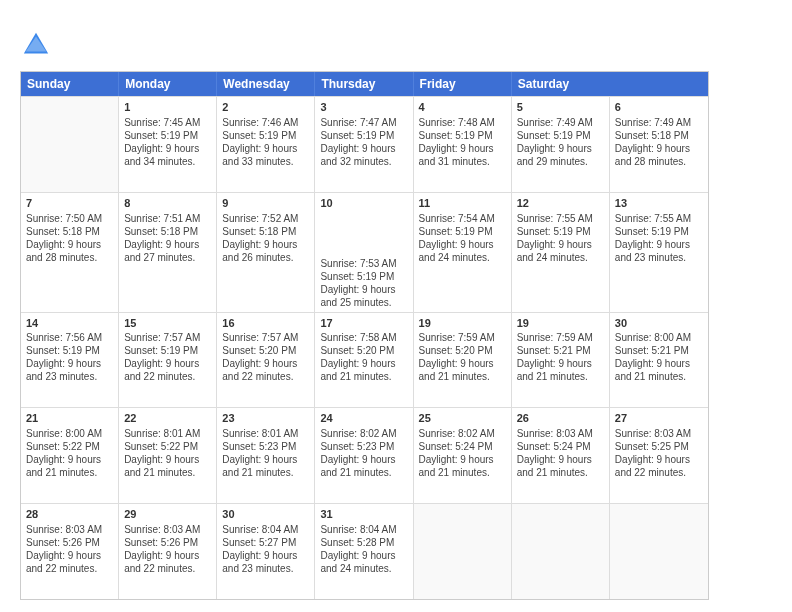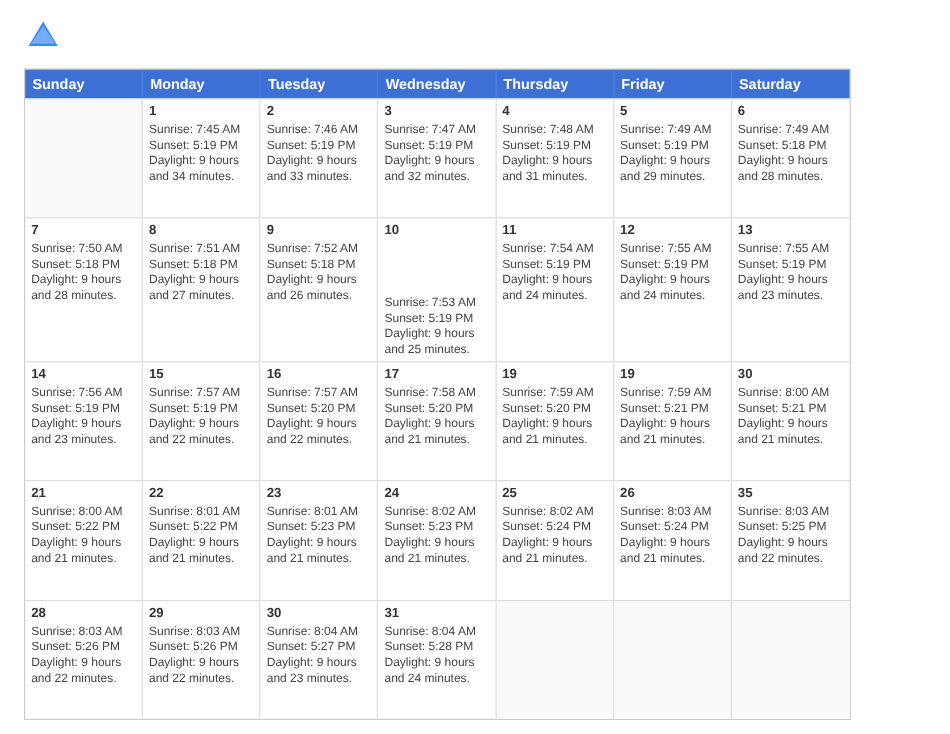--- a/index.html
+++ b/index.html
@@ -6,21 +6,21 @@
     body {
       font-family: Arial, sans-serif;
       background: #fff;
       width: 792px;
       height: 612px;
       overflow: hidden;
     }
     .page {
       width: 729px;
       height: 612px;
-      padding: 16px 20px 12px 20px;
+      padding: 31px 20px 12px 20px;
       display: flex;
       flex-direction: column;
       justify-content: center;
     }
     .header {
       display: flex;
       justify-content: space-between;
       align-items: flex-start;
       margin-bottom: 8px;
     }
@@ -129,21 +129,20 @@
     <div class="title-block">
       <div class="month-title"></div>
       <div class="location"></div>
     </div>
   </div>
 
   <div class="calendar">
     <div class="cal-header">
     <div class="cal-header-cell">Sunday</div>
         <div class="cal-header-cell">Monday</div>
-        <div class="cal-header-cell">Tuesday</div>
         <div class="cal-header-cell">Wednesday</div>
         <div class="cal-header-cell">Thursday</div>
         <div class="cal-header-cell">Friday</div>
         <div class="cal-header-cell">Saturday</div>
       </div>
     <div class="cal-body">
     <div class="cal-row">
           <div class="cal-cell empty"></div>
           <div class="cal-cell">
             <div class="day-num">1</div>
@@ -327,21 +326,21 @@
 and 21 minutes.</div>
           </div>
           <div class="cal-cell">
             <div class="day-num">26</div>
             <div class="cell-text" style="white-space: pre-line;">Sunrise: 8:03 AM
 Sunset: 5:24 PM
 Daylight: 9 hours
 and 21 minutes.</div>
           </div>
           <div class="cal-cell">
-            <div class="day-num">35</div>
+            <div class="day-num">27</div>
             <div class="cell-text" style="white-space: pre-line;">Sunrise: 8:03 AM
 Sunset: 5:25 PM
 Daylight: 9 hours
 and 22 minutes.</div>
           </div>
         </div>
         <div class="cal-row">
           <div class="cal-cell">
             <div class="day-num">28</div>
             <div class="cell-text" style="white-space: pre-line;">Sunrise: 8:03 AM

